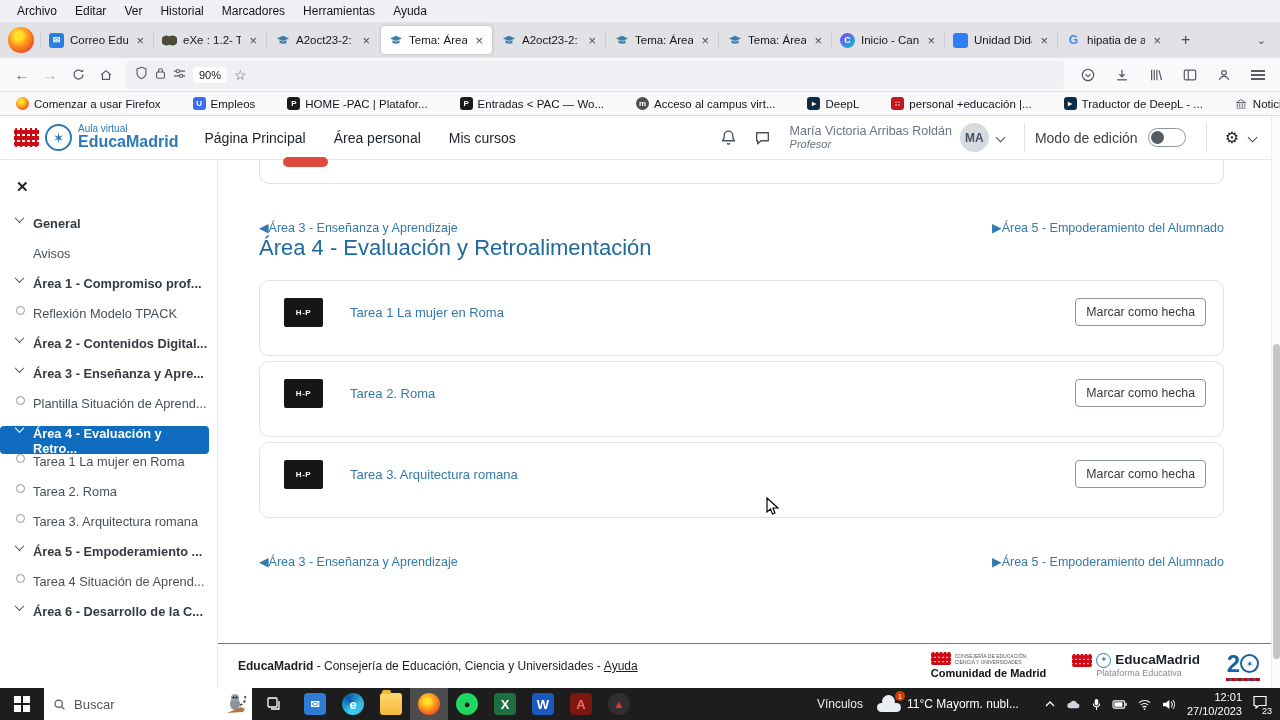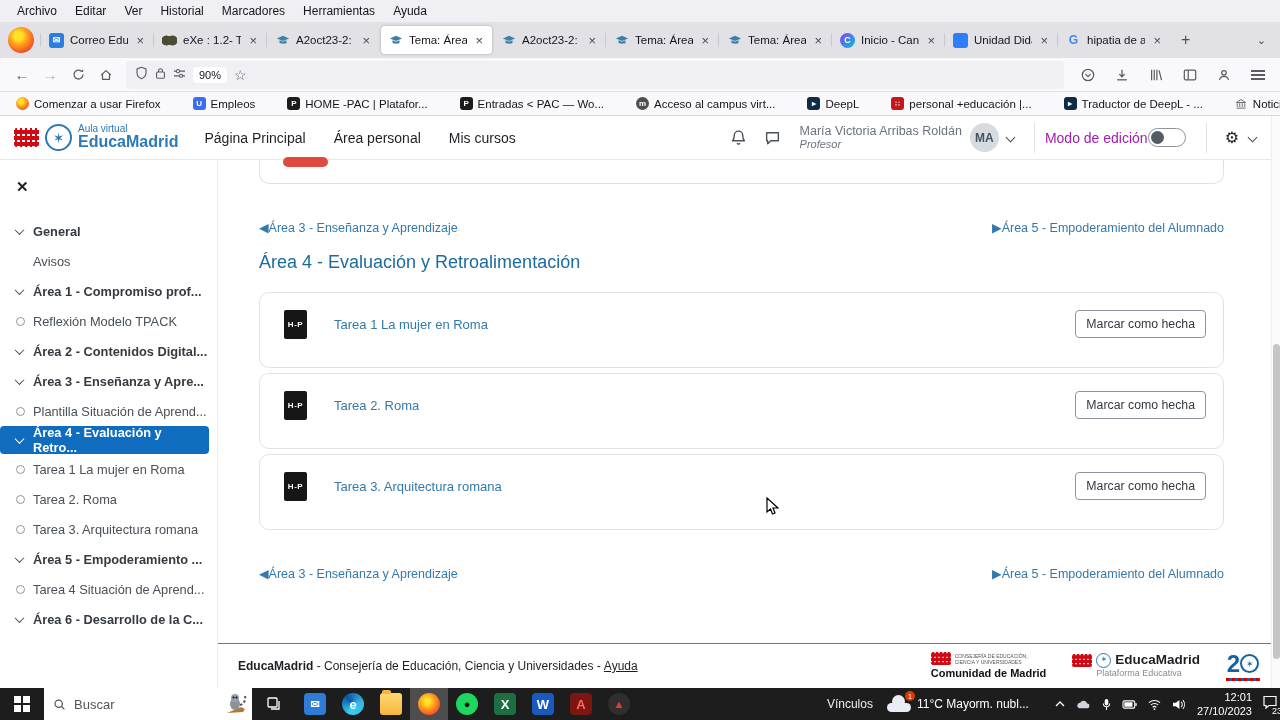--- a/index.html
+++ b/index.html
@@ -56,46 +56,46 @@
 .brandtxt .l2{font-size:16px;font-weight:bold;color:#2a7ab9}
 .mnav{display:flex;gap:28px;font-size:14px;color:#1d2125}
 .mh-right{margin-left:auto;display:flex;align-items:center}
 .iconbtn{width:26px;height:26px;display:flex;align-items:center;justify-content:center;margin:0 4px}
 .uname{line-height:1.15;text-align:left;margin:0 8px 0 10px}
 .uname .n{font-size:12.5px;color:#6b7480}
 .uname .r{font-size:11px;font-style:italic;color:#6b7480}
 .avatar{width:29px;height:29px;border-radius:50%;background:#d7dbe0;color:#44525f;font-size:12px;font-weight:bold;display:flex;align-items:center;justify-content:center}
 .chev{width:7px;height:7px;border-left:1.5px solid #495057;border-bottom:1.5px solid #495057;transform:rotate(-45deg);margin:0 10px 0 8px}
 .vdiv{width:1px;height:30px;background:#dee2e6;margin:0 10px}
-.editmode{font-size:14px;color:#a21caf;margin-right:0}
+.editmode{font-size:14px;color:#404040;margin-right:10px}
 .toggle{width:38px;height:19px;border:1px solid #8f959e;border-radius:10px;background:#fff;position:relative;margin-right:10px}
 .toggle .knob{position:absolute;left:2px;top:2px;width:13px;height:13px;border-radius:50%;background:#545b62}
 .gear{font-size:16px;color:#1d2125;margin:0 2px 0 8px}
 .mbody{position:absolute;top:44px;bottom:0;left:0;right:0;display:flex}
 .drawer{width:218px;min-width:218px;border-right:1px solid #ececec;padding-top:14px;background:#fff}
 .dclose{font-size:15px;font-weight:bold;color:#1d2125;padding:4px 0 0 16px;display:inline-block}
 .dlist{list-style:none;margin-top:20px;font-size:12.8px}
-.dlist li{height:30px;display:flex;align-items:center;padding-left:16px;color:#495057}
+.dlist li{height:30px;display:flex;align-items:flex-start;padding-left:16px;color:#495057}
 .dlist li.sec{color:#343a40;font-weight:600}
 .dlist li.plain{padding-left:33px}
 .dchev{width:7px;height:7px;border-left:1.6px solid #495057;border-bottom:1.6px solid #495057;transform:rotate(-45deg) translate(1px,-1px);margin-right:10px}
 .dcirc{width:9px;height:9px;border:1px solid #8f959e;border-radius:50%;margin-right:8px;background:#fff}
 .dlist li.active{background:#0f6cbf;color:#fff;font-weight:600;border-radius:4px;margin-right:8px;height:28px}
 .dlist li.active .dchev{border-color:#fff}
 
 .rightcol{flex:1;display:flex;flex-direction:column;position:relative}
 .content{flex:1;padding:0 56px 0 41px}
 .partialcard{height:24px;border:1px solid #dee2e6;border-top:none;border-radius:0 0 10px 10px;position:relative}
 .redpill{position:absolute;top:-3px;left:23px;width:45px;height:10px;background:#e0493e;border-radius:5px}
 .secnav{display:flex;justify-content:space-between;margin-top:36px;font-size:12.5px}
 .mlink{color:#3479ab;text-decoration:none}
-.h2{margin-top:17px;font-size:18px;color:#1d6a9c;font-weight:500}
+.h2{font-size:22px;color:#1d6a9c;font-weight:500}
 .cards{margin-top:19px}
 .card{height:76px;border:1px solid #dee2e6;border-radius:10px;margin-bottom:5px;display:flex;align-items:flex-start;padding:17px 17px 0 24px;background:#fff}
-.h5p{width:23px;height:29px;background:#161616;border-radius:2px;color:#fff;font-size:8px;font-weight:bold;display:flex;align-items:center;justify-content:center;letter-spacing:.5px}
+.h5p{width:39px;height:29px;background:#161616;border-radius:2px;color:#fff;font-size:8px;font-weight:bold;display:flex;align-items:center;justify-content:center;letter-spacing:.5px}
 .tasklink{font-size:13px;color:#3479ab;margin:7px 0 0 27px}
 .donebtn{margin-left:auto;border:1px solid #8f959e;border-radius:4px;background:#fff;padding:6px 10px;font-size:12.3px;color:#343a40;font-family:"Liberation Sans",sans-serif}
 .bottomnav{margin-top:27px;display:flex;align-items:center;font-size:12.5px;position:relative;height:32px}
 .bn-left{position:absolute;left:0}
 .bn-right{position:absolute;right:0}
 .jump{position:absolute;left:296px;width:342px;height:31px;border:1px solid #8f959e;border-radius:8px;background:#fff;display:flex;align-items:center;justify-content:space-between;padding:0 12px;font-size:13px;color:#1d2125}
 .updown{display:flex;flex-direction:column;line-height:5px;font-size:6.5px;color:#333}
 .mfooter{height:45px;border-top:1px solid #ef4444;display:flex;align-items:center;padding:0 20px;font-size:12px;color:#1d2125;background:#fff}
 .flogos{margin-left:auto;display:flex;align-items:center;gap:26px}
 .logoblk{display:flex;flex-direction:column;align-items:flex-start;line-height:1.1}
@@ -138,21 +138,21 @@
 .links{font-size:12px;margin:0 14px;color:#eee}
 .weather{display:flex;align-items:center;gap:6px;margin-right:26px}
 .cloud{position:relative;width:24px;height:16px}
 .cloud .c1{position:absolute;bottom:0;left:0;width:24px;height:9px;background:#e8eef4;border-radius:6px}
 .cloud .c2{position:absolute;bottom:4px;left:5px;width:13px;height:13px;background:#e8eef4;border-radius:50%}
 .badge1{position:absolute;top:-5px;right:-4px;background:#d83b01;color:#fff;font-size:7px;width:10px;height:10px;border-radius:50%;display:flex;align-items:center;justify-content:center}
 .wtxt{font-size:12px;color:#fff;white-space:nowrap}
 .tray{display:flex;align-items:center;gap:11px;margin-right:12px}
 .tray svg{display:block}
 .clock{font-size:11px;text-align:right;line-height:1.3;margin-right:10px}
-.notif{position:relative;margin-right:2px}
+.notif{position:relative;margin-right:12px}
 .notifbadge{position:absolute;right:-6px;bottom:-3px;background:#1d1d1d;border-radius:6px;font-size:9px;padding:0 2px;color:#fff}
 
 .cursor{position:absolute;left:766px;top:497px;z-index:90}
 </style>
 </head>
 <body>
 
 <div class="menubar">
   <span>Archivo</span>
   <span>Editar</span>

